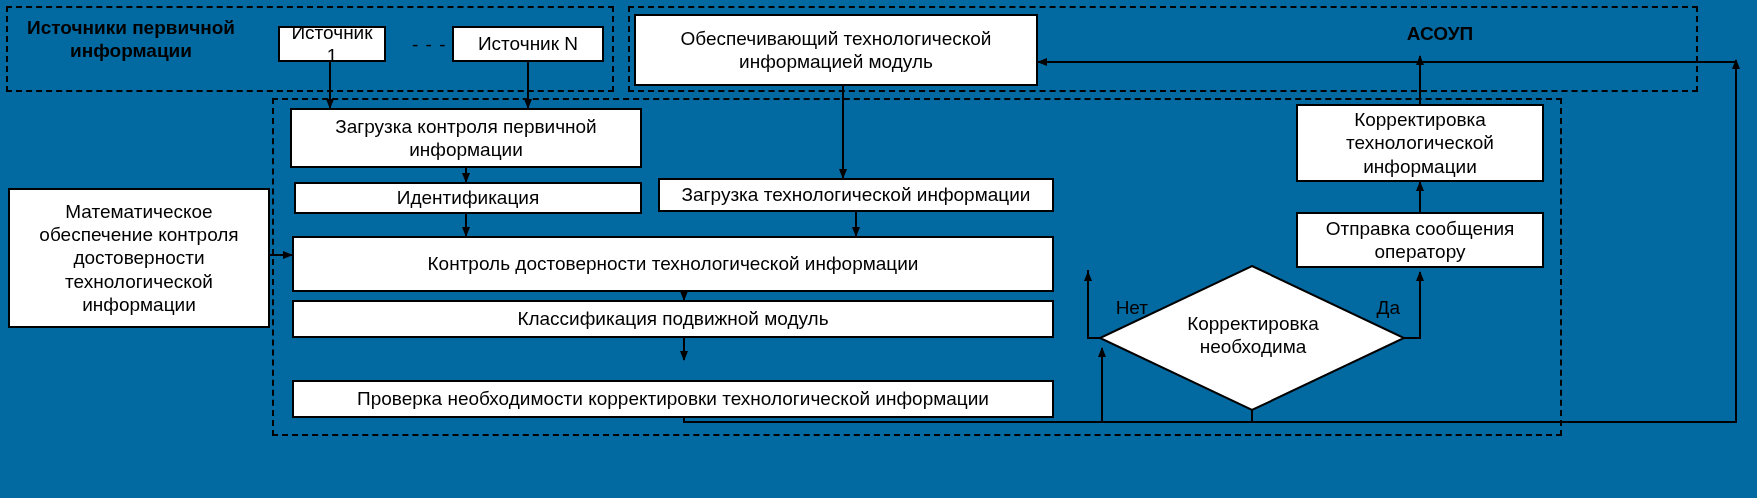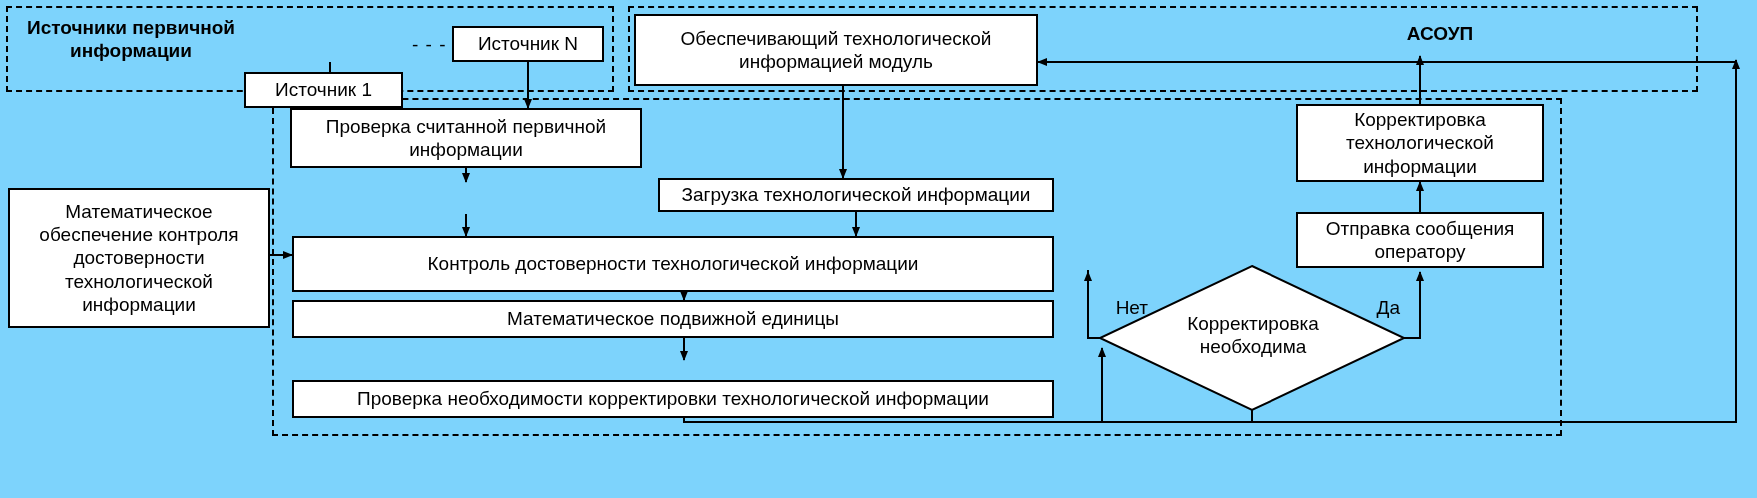--- a/index.html
+++ b/index.html
@@ -7,21 +7,21 @@
     padding: 0;
     background: #ffffff;
   }
   body {
     font-family: "Liberation Sans", sans-serif;
   }
   #diagram {
     position: relative;
     width: 1757px;
     height: 498px;
-    background: #7dd3fc;
+    background: #0369a1;
     overflow: hidden;
   }
   .box {
     position: absolute;
     box-sizing: border-box;
     border: 2px solid #000000;
     background: #ffffff;
     display: flex;
     align-items: center;
     justify-content: center;
@@ -131,38 +131,39 @@
       <path d="M1102,422 L1404,422"></path>
 
       <path d="M1690,62 L1038,62" marker-end="url(#arrow)"></path>
 
       <path d="M1736,60 L1736,62 L1690,62"></path>
 
       <path d="M1088,272 L1088,270"></path>
     </g>
   </svg>
 
-  <div class="box" style="left:244px; top:26px; width:159px; height:36px;margin-top:46px;">Источник 1</div>
+  <div class="box" style="left:278px; top:26px; width:108px; height:36px;">Источник 1</div>
 
   <div class="dashes" style="left:412px; top:34px;">- - -</div>
 
   <div class="box" style="left:452px; top:26px; width:152px; height:36px;">Источник N</div>
 
   <div class="box" style="left:634px; top:14px; width:404px; height:72px; white-space:pre-line;">Обеспечивающий технологической
 информацией модуль</div>
 
-  <div class="box" style="left:290px; top:108px; width:352px; height:60px; white-space:pre-line;">Проверка считанной первичной
+  <div class="box" style="left:290px; top:108px; width:352px; height:60px; white-space:pre-line;">Загрузка контроля первичной
 информации</div>
 
+  <div class="box" style="left:294px; top:182px; width:348px; height:32px;">Идентификация</div>
 
   <div class="box" style="left:658px; top:178px; width:396px; height:34px;">Загрузка технологической информации</div>
 
   <div class="box" style="left:292px; top:236px; width:762px; height:56px;">Контроль достоверности технологической информации</div>
 
-  <div class="box" style="left:292px; top:300px; width:762px; height:38px;">Математическое подвижной единицы</div>
+  <div class="box" style="left:292px; top:300px; width:762px; height:38px;">Классификация подвижной модуль</div>
 
   <div class="box" style="left:292px; top:380px; width:762px; height:38px;">Проверка необходимости корректировки технологической информации</div>
 
   <div class="box" style="left:8px; top:188px; width:262px; height:140px; white-space:pre-line;">Математическое
 обеспечение контроля
 достоверности
 технологической
 информации</div>
 
   <div class="box" style="left:1296px; top:104px; width:248px; height:78px; white-space:pre-line;">Корректировка

